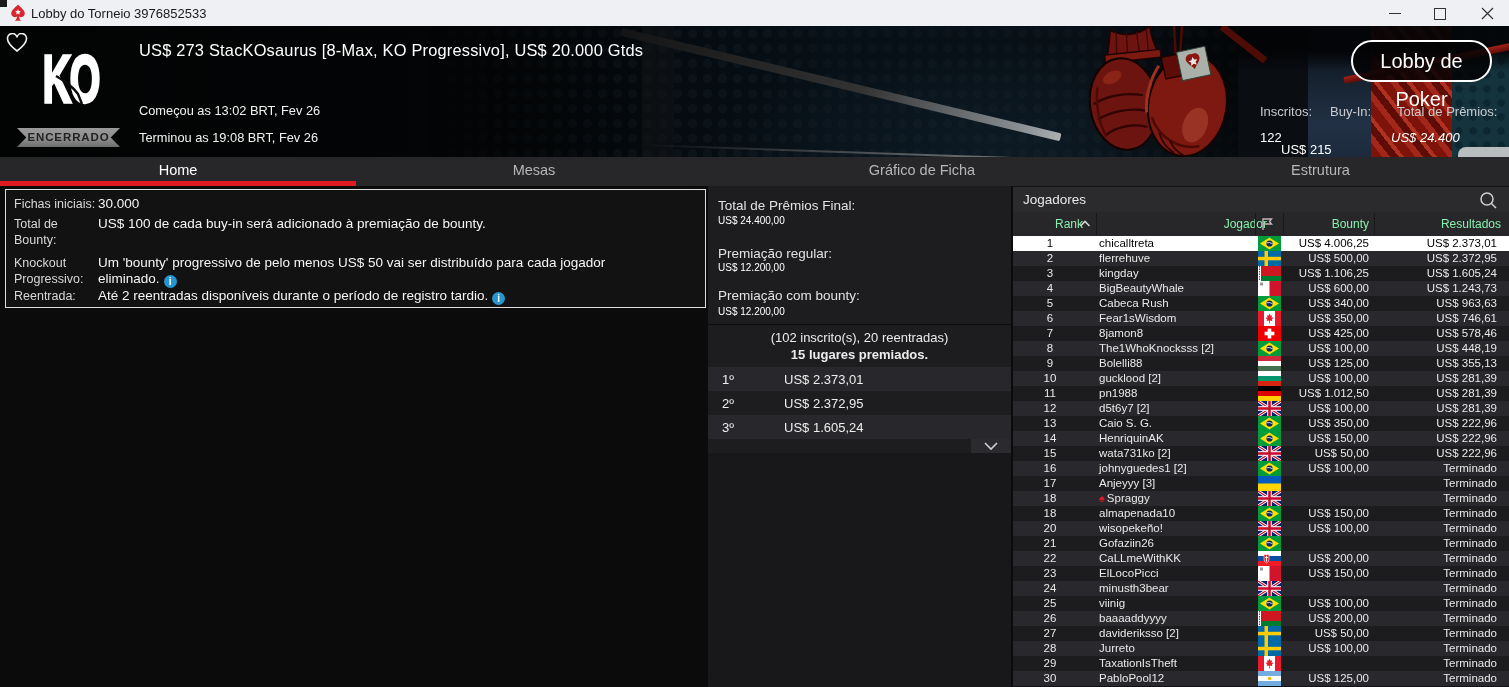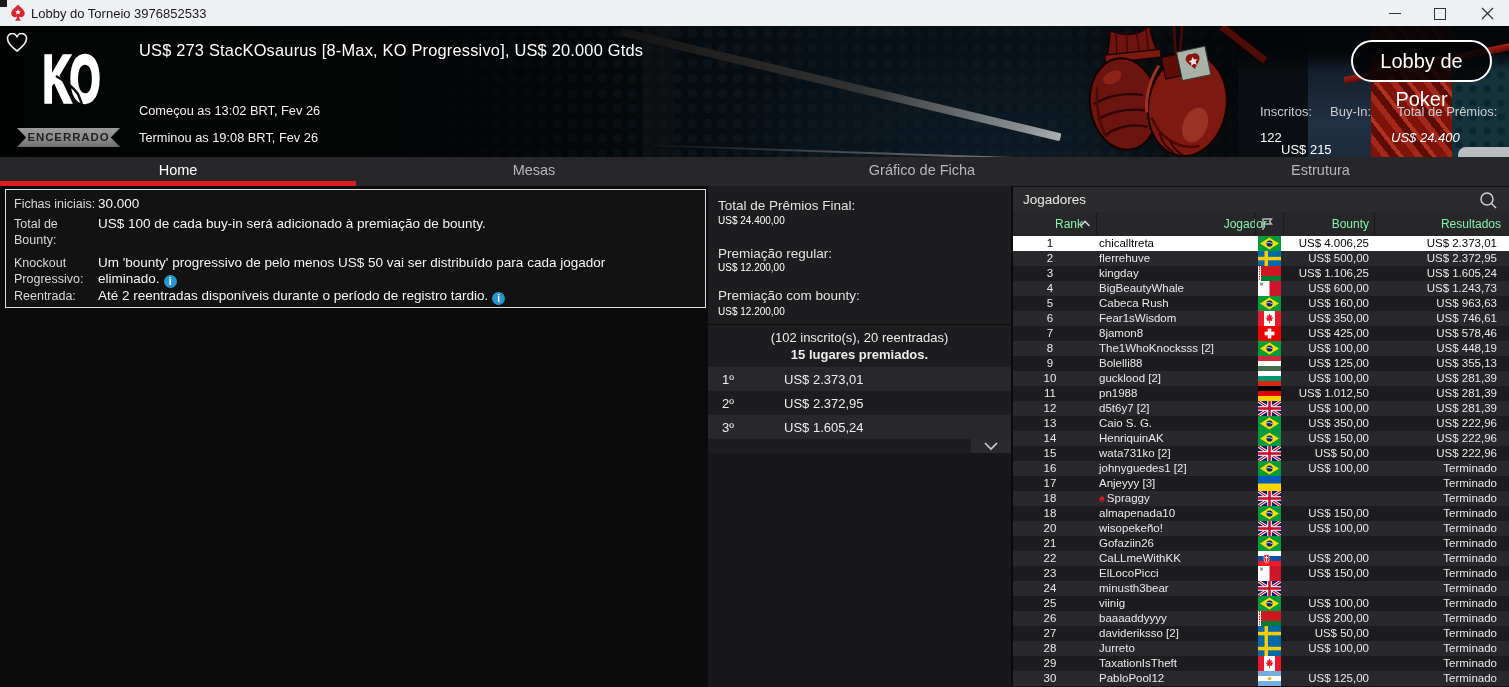--- a/index.html
+++ b/index.html
@@ -420,21 +420,21 @@
             <span class="re">US$ 1.243,73</span>
           </div>
 <div class="r a">
             <span class="rk">5</span>
             <span class="nm">Cabeca Rush</span>
             <span class="fl">
               <svg width="23" height="15">
                 <use href="#f-br"></use>
               </svg>
             </span>
-            <span class="bo">US$ 160,00</span>
+            <span class="bo">US$ 340,00</span>
             <span class="re">US$ 963,63</span>
           </div>
 <div class="r b">
             <span class="rk">6</span>
             <span class="nm">Fear1sWisdom</span>
             <span class="fl">
               <svg width="23" height="15">
                 <use href="#f-ca"></use>
               </svg>
             </span>

